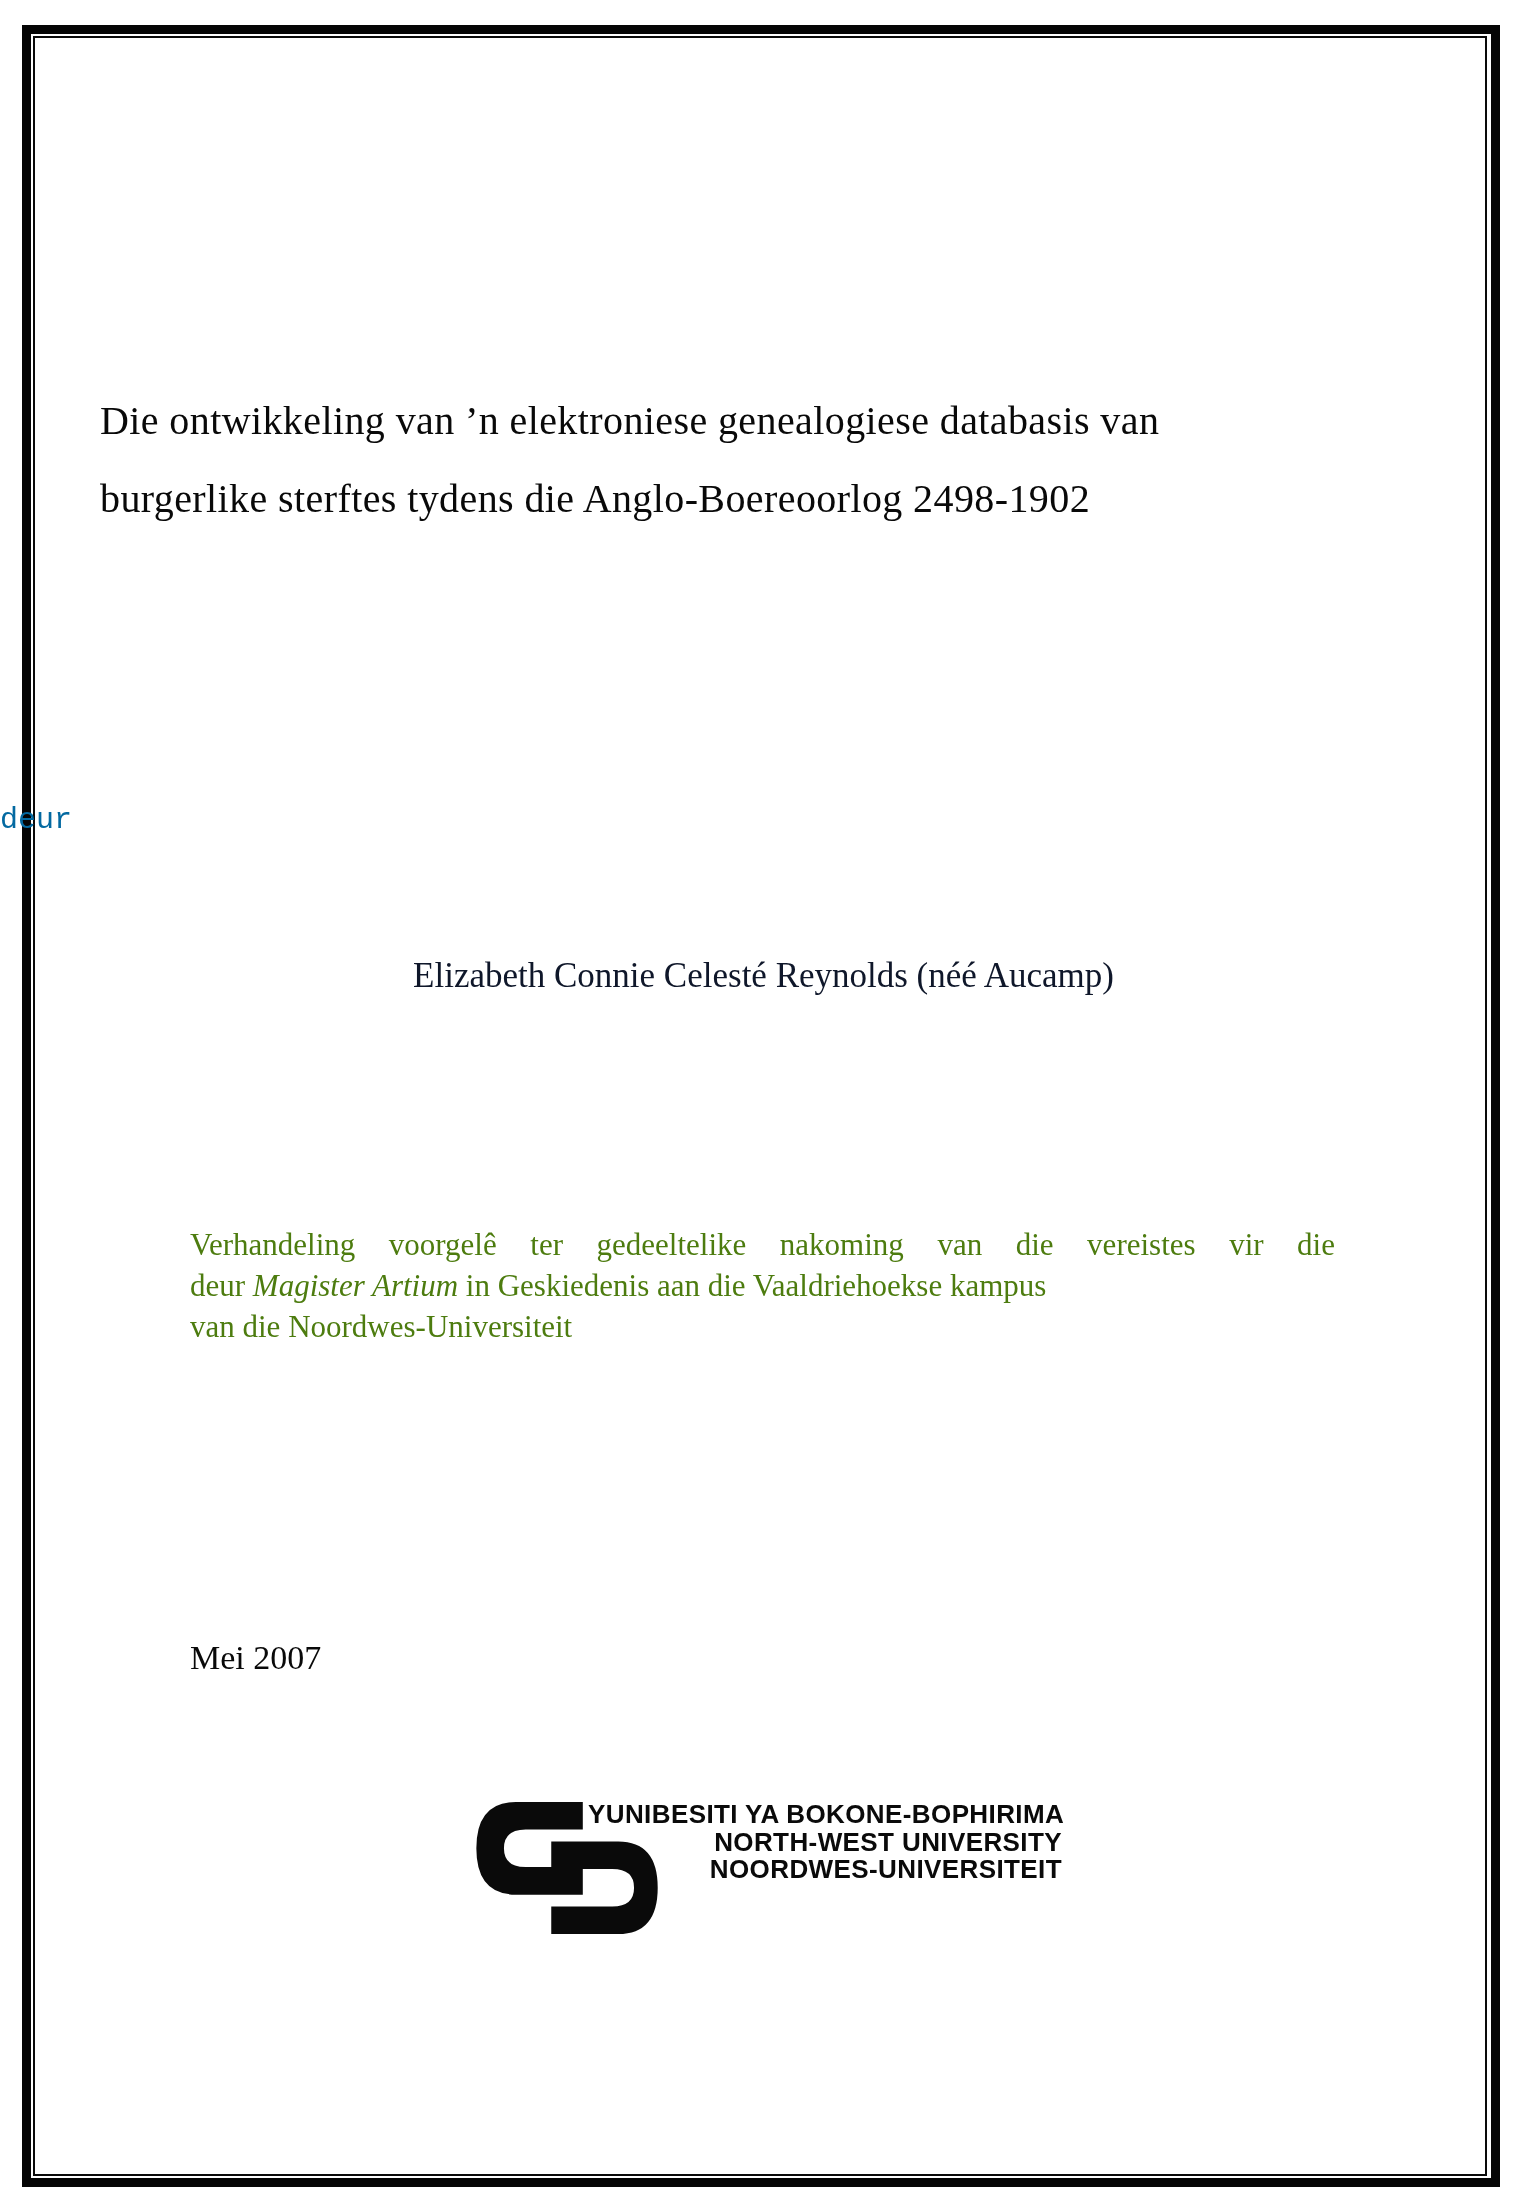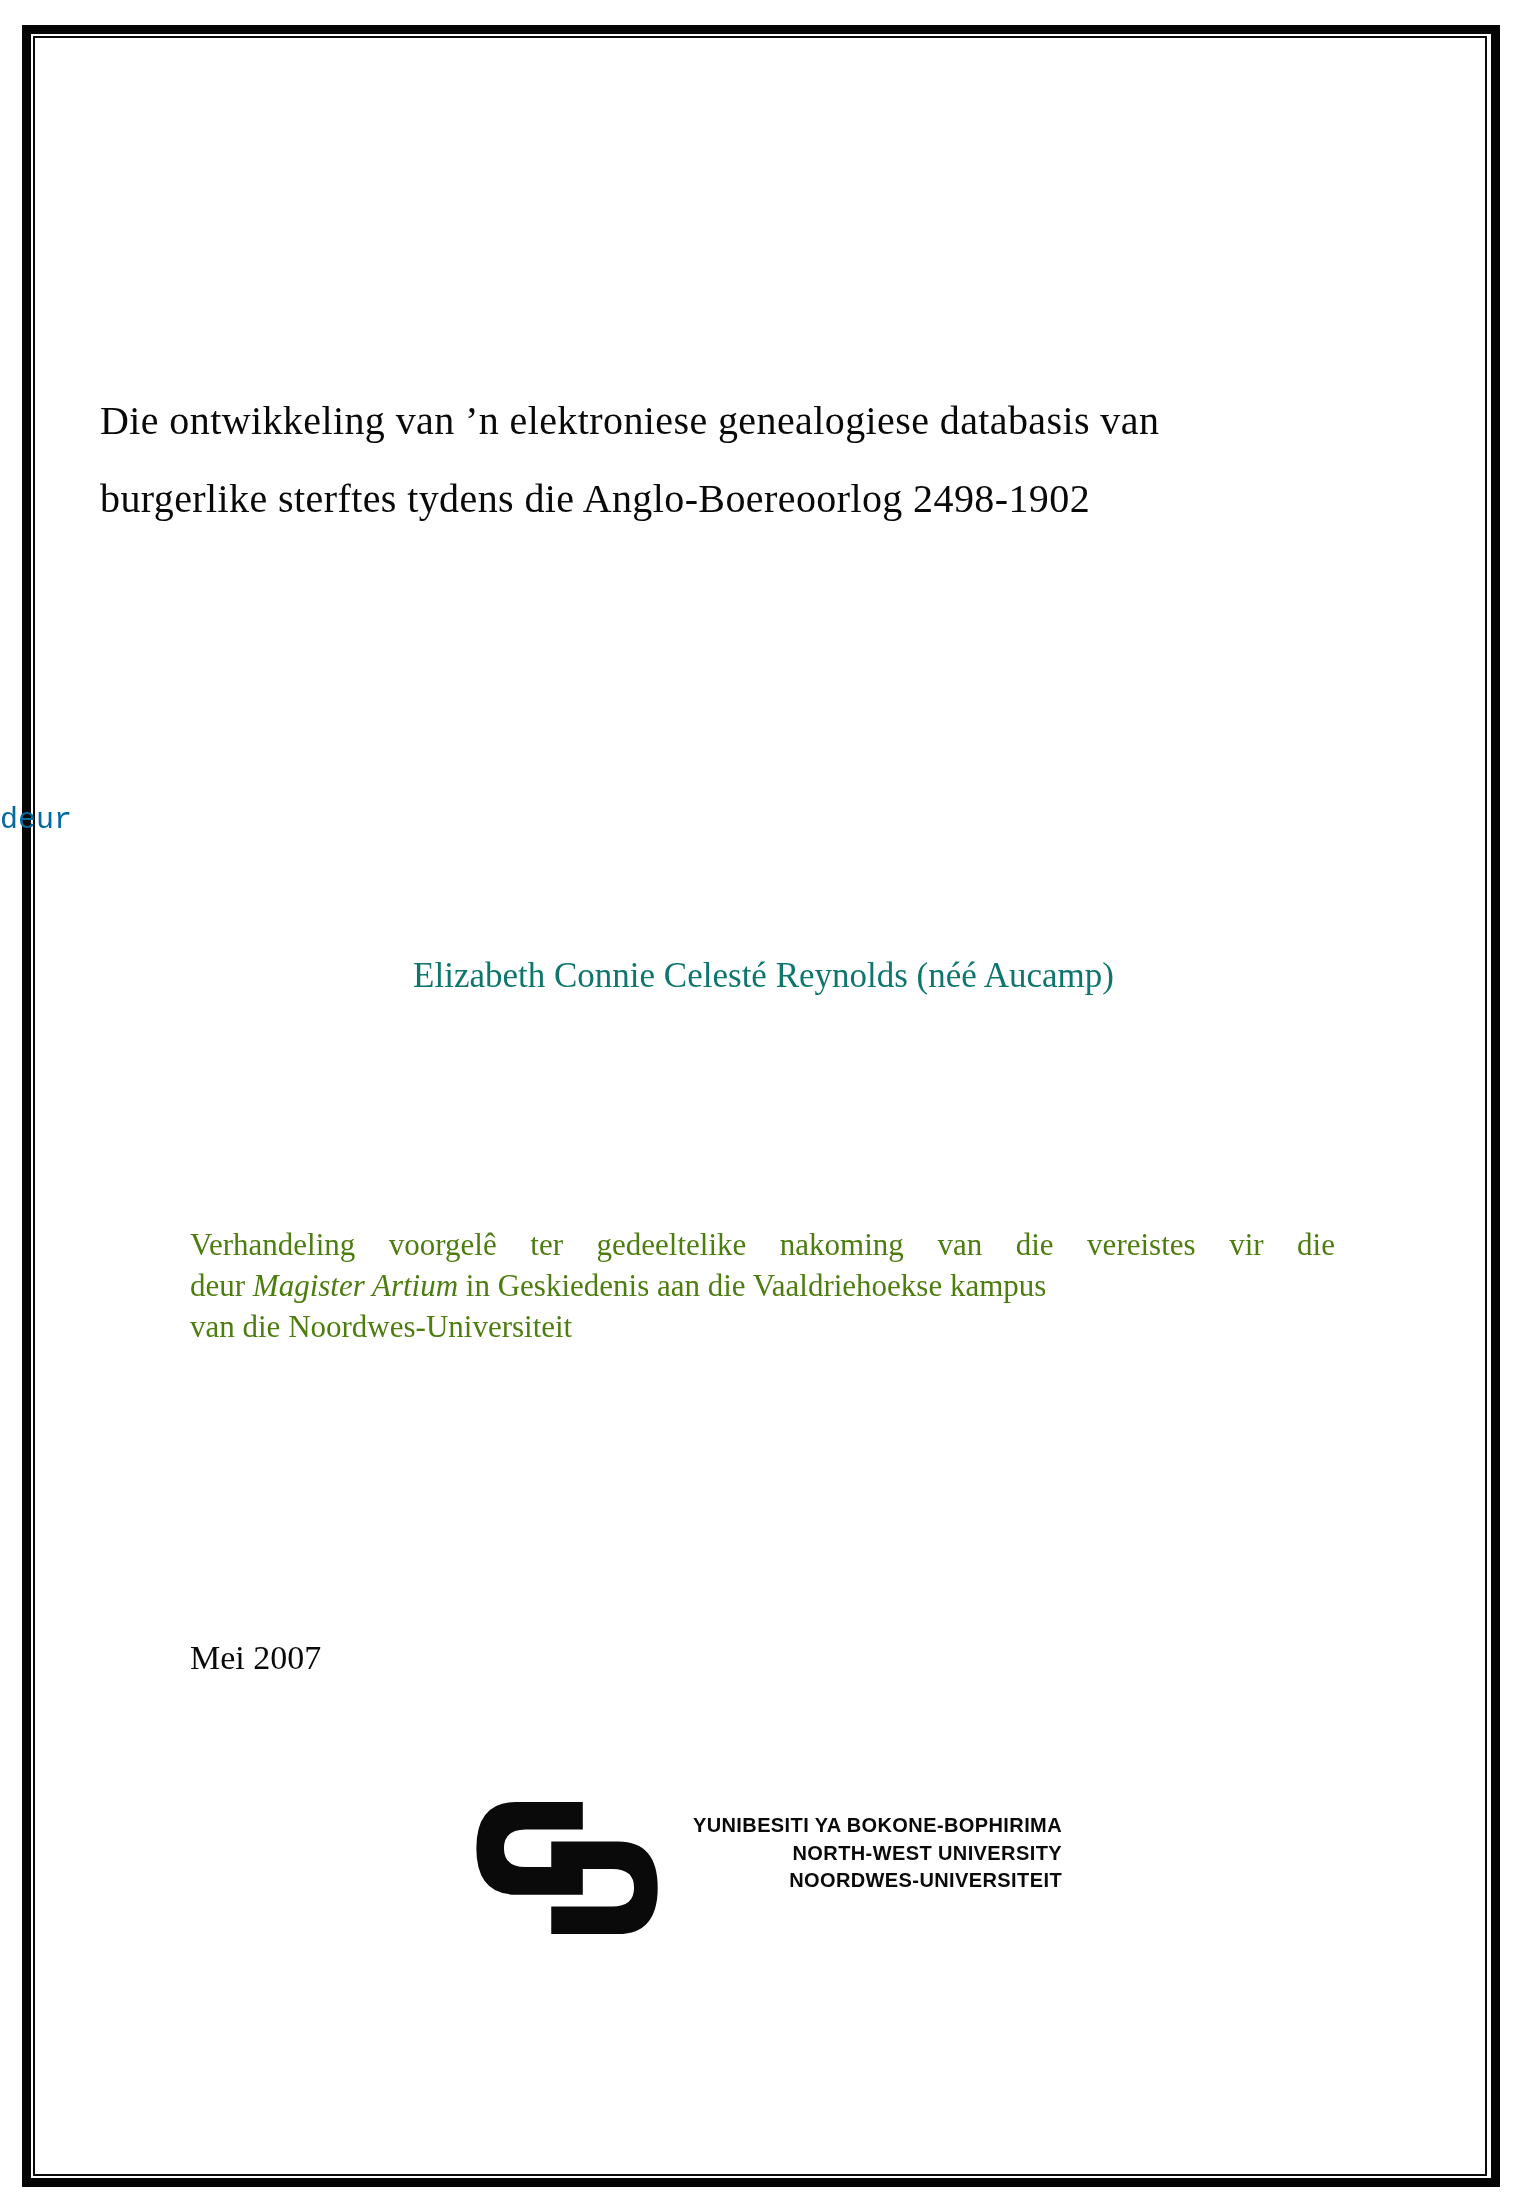--- a/index.html
+++ b/index.html
@@ -21,45 +21,45 @@
     position:absolute;left:100px;right:100px;top:382px;
     text-align:left;font-size:40px;line-height:78px;
     letter-spacing:0.4px;color:#090909;
   }
   .byline{
     position:absolute;left:0;right:0;top:800px;
     text-align:left;font-size:30px;line-height:40px;color:#0369a1;font-family:Liberation Mono, monospace;
   }
   .author{
     position:absolute;left:0;right:0;top:952px;
-    text-align:center;font-size:35px;line-height:48px;color:#0f766e;
+    text-align:center;font-size:35px;line-height:48px;color:#0f172a;
   }
   .statement{
     position:absolute;left:190px;top:1224px;width:1145px;
     font-size:31px;line-height:41px;color:#4d7c0f;
   }
   .statement .just{
     text-align:justify;text-align-last:justify;
   }
   .statement .ital{font-style:italic;margin-top:48px;}
   .supervisor-block{
     position:absolute;left:190px;top:1634px;
     font-size:34px;line-height:47px;color:#090909;
   }
   .logo-block{
     position:absolute;left:470px;top:1797px;width:620px;height:170px;
   }
   .logo-mark{
     position:absolute;left:0;top:3px;width:198px;height:138px;
   }
   .logo-text{
-    position:absolute;left:118px;top:15px;width:474px;
+    position:absolute;left:118px;top:4px;width:474px;
     text-align:right;
     font-family:"Liberation Sans","DejaVu Sans",sans-serif;
-    font-weight:700;font-size:20px;line-height:27.5px;
+    font-weight:700;font-size:26px;line-height:27.5px;
     letter-spacing:0.4px;color:#0a0a0a;white-space:nowrap;
   }
 </style>
 </head>
 <body>
 
 <div class="frame-outer"></div>
 <div class="frame-inner"></div>
 
 <div class="title-block">

